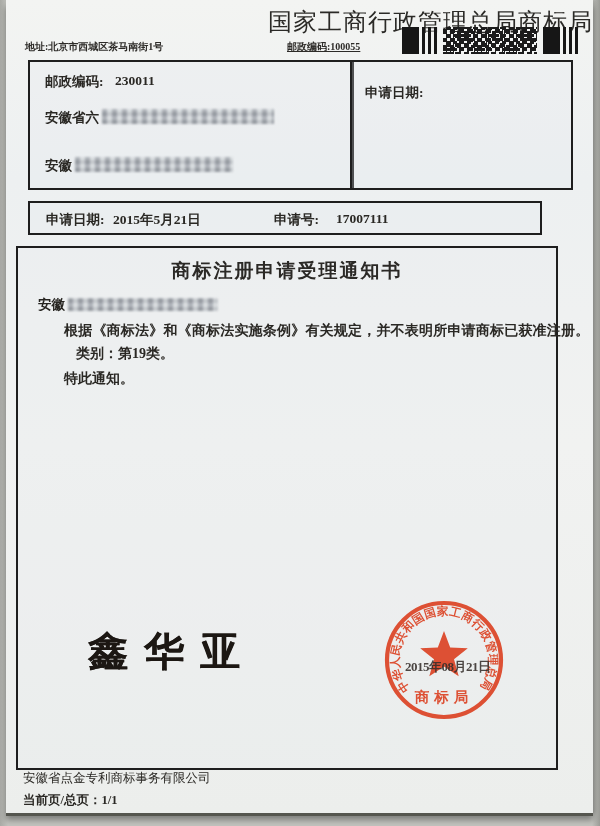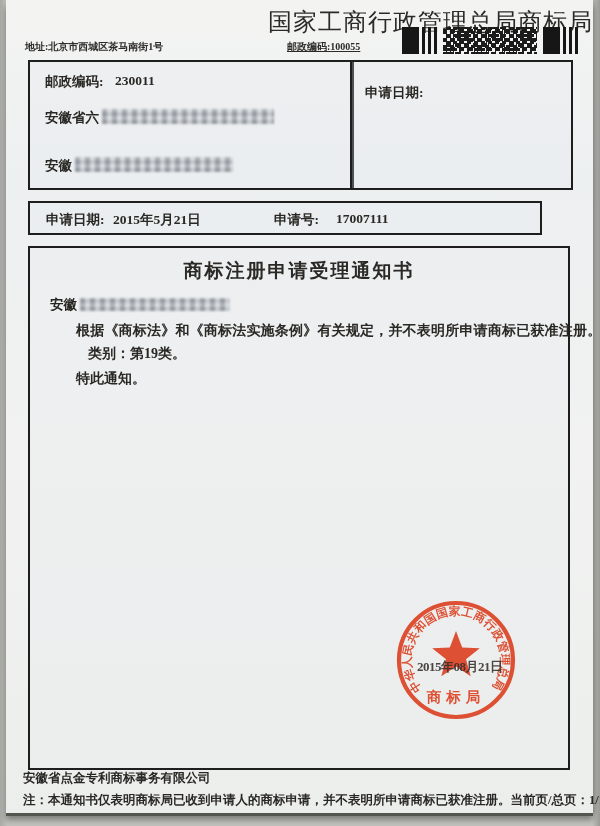--- a/index.html
+++ b/index.html
@@ -33,21 +33,21 @@
     width:94px; margin:0 2px;
     background:
       repeating-conic-gradient(#1b1b1b 0% 25%, rgba(0,0,0,0) 0% 50%) 0 0/7px 7px,
       repeating-conic-gradient(#1b1b1b 0% 25%, rgba(0,0,0,0) 0% 50%) 3px 2px/9px 9px;
   }
 
   .box { position:absolute; border:2px solid #1e1e1e; background:rgba(226,232,238,.25); }
   .recipient-box { left:22px; top:60px; width:326px; height:130px; }
   .dispatch-box  { left:344px; top:60px; width:223px; height:130px; }
   .app-bar       { left:22px; top:201px; width:514px; height:34px; }
-  .main-box      { left:22px; top:246px; width:542px; height:524px; background:rgba(228,233,238,.18);padding-left:28px; }
+  .main-box      { left:10px; top:246px; width:542px; height:524px; background:rgba(228,233,238,.18);padding-left:28px; }
 
   .boxtext { position:absolute; font-size:13.5px; font-weight:bold; color:#2a2824; white-space:nowrap; }
   .rcp-label { left:15px; top:11px; }
   .rcp-value { left:85px; top:11px; }
   .rcp-line2 { left:15px; top:47px; }
   .rcp-line3 { left:15px; top:95px; }
   .redact {
     display:inline-block; vertical-align:-2px; height:15px; border-radius:1px;
     background:
       repeating-linear-gradient(90deg, rgba(112,118,128,.45) 0 5px, rgba(208,212,216,.55) 5px 10px),
@@ -85,21 +85,21 @@
   }
 
   .stamp { position:absolute; left:364px; top:350px; width:124px; height:124px; opacity:.93; }
   .stamp svg { display:block; }
   .stamp-date {
     position:absolute; left:387px; top:410px; width:110px;
     font-size:13px; font-weight:bold; letter-spacing:-0.5px;
     color:rgba(52,46,42,.88); white-space:nowrap;
   }
 
-  .agency { position:absolute; left:17px; top:770px; font-size:12.5px; font-weight:bold; color:#2a2824; }
+  .agency { position:absolute; left:17px; top:770px; font-size:12.5px; font-weight:normal; color:#2a2824; }
   .note-row { position:absolute; left:17px; top:792px; width:547px; display:flex; justify-content:space-between; }
   .note-text, .page-indicator { font-size:12.5px; font-weight:bold; color:#2a2824; white-space:nowrap; }
 </style>
 </head>
 <body>
 
 <div class="screen">
   <div class="paper">
 
     <div class="doc-title">国家工商行政管理总局商标局</div>
@@ -144,38 +144,38 @@
 
     <div class="box main-box">
       <div class="notice-title">商标注册申请受理通知书</div>
       <div class="applicant-line">
         <span>安徽</span><span class="redact redact-w3"></span>
       </div>
       <div class="body-line body-line1">根据《商标法》和《商标法实施条例》有关规定，并不表明所申请商标已获准注册。</div>
       <div class="body-line body-line2">类别：第19类。</div>
       <div class="body-line body-line3">特此通知。</div>
 
+      <div class="trademark">鑫华亚</div>
 
       <div class="stamp">
         <svg width="124" height="124" viewBox="0 0 124 124" xmlns="http://www.w3.org/2000/svg">
           <defs>
             <path id="arcPath" d="M 27.7,91.2 A 45,45 0 1 1 96.3,91.2" fill="none"></path>
           </defs>
           <circle cx="62" cy="62" r="57" fill="none" stroke="#dc4526" stroke-width="4.2"></circle>
           <polygon fill="#dc4526" points="62,33 68.2,49.5 85.8,50.3 72,61.2 76.7,78.2 62,68.5 47.3,78.2 52,61.2 38.2,50.3 55.8,49.5"></polygon>
           <text font-size="11.5" fill="#dc4526" font-weight="bold" letter-spacing="0.4" font-family="Liberation Serif, DejaVu Serif, serif">
             <textPath href="#arcPath">中华人民共和国国家工商行政管理总局</textPath>
           </text>
           <text x="62" y="104" text-anchor="middle" font-size="14.5" fill="#dc4526" font-weight="bold" letter-spacing="5" font-family="Liberation Serif, DejaVu Serif, serif">商标局</text>
         </svg>
       </div>
       <div class="stamp-date">2015年08月21日</div>
     </div>
 
     <div class="agency">安徽省点金专利商标事务有限公司</div>
 
     <div class="note-row">
-      <span class="note-text">注：本通知书仅表明商标局已收到申请人的商标申请，并不表明所申请商标已获准注册。</span>
       <span class="page-indicator">当前页/总页：1/1</span>
     </div>
 
   </div>
 </div>
 
 </body></html>

